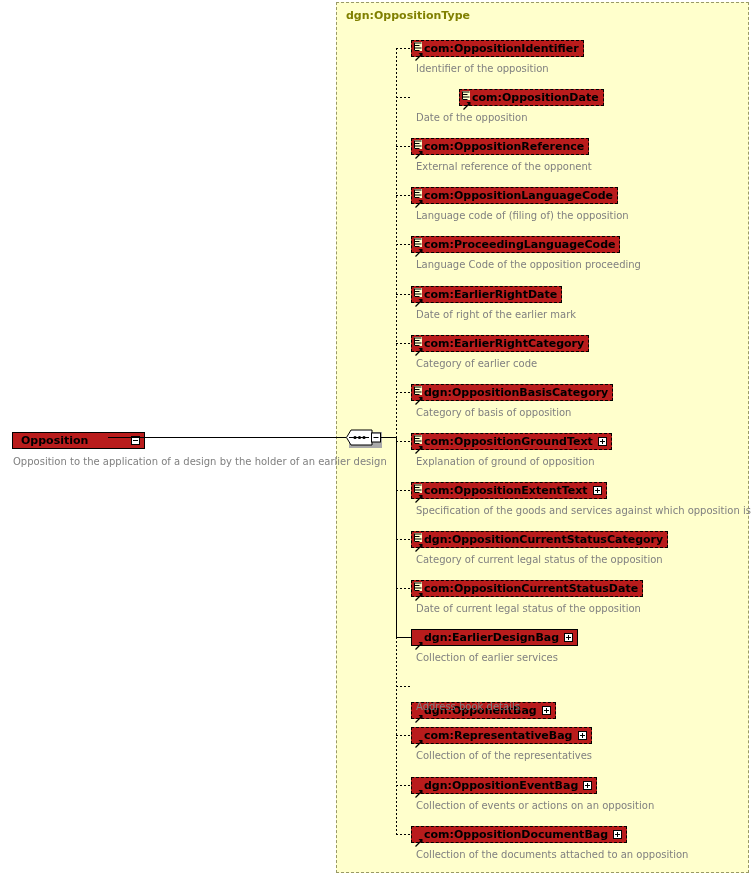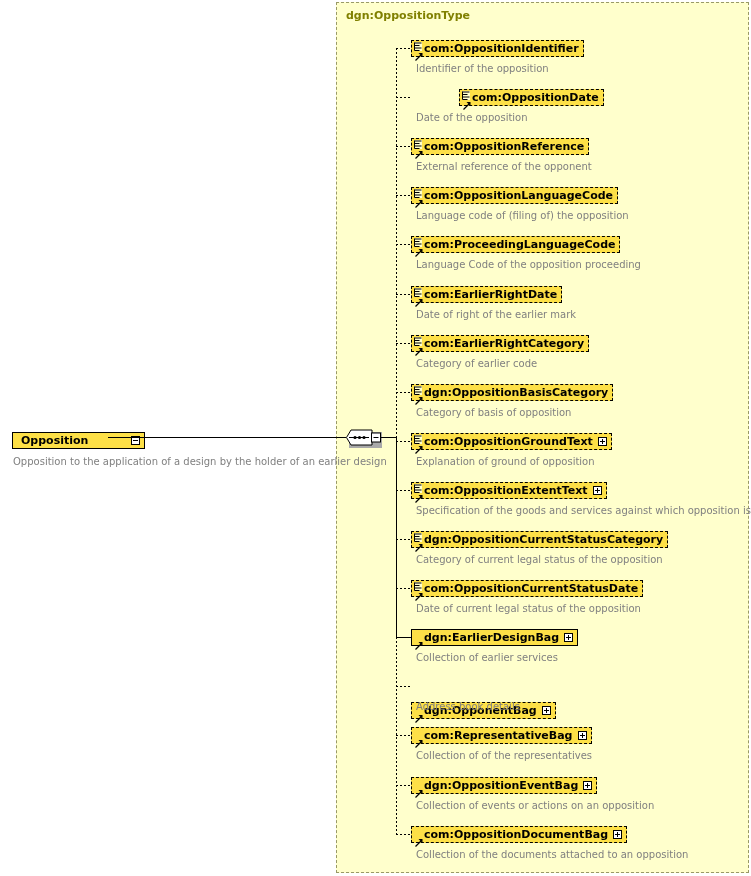--- a/index.html
+++ b/index.html
@@ -29,21 +29,21 @@
     white-space:nowrap;
   }
 
   
   .root-wrap{position:absolute;left:12px;top:429px;}
   .node{
     position:relative;
     display:inline-flex;
     align-items:center;
     height:17px;
-    background:#fde047;
+    background:#b91c1c;
     box-sizing:border-box;
     padding:0 4px 0 3px;
   }
   .node.solid{border:1px solid #000000;}
   .node.dashed{border:1px dashed #000000;}
   .node .shadow{
     position:absolute;
     left:3px;right:-3px;top:3px;bottom:-3px;
     background:#a9a9a9;
     z-index:-1;

